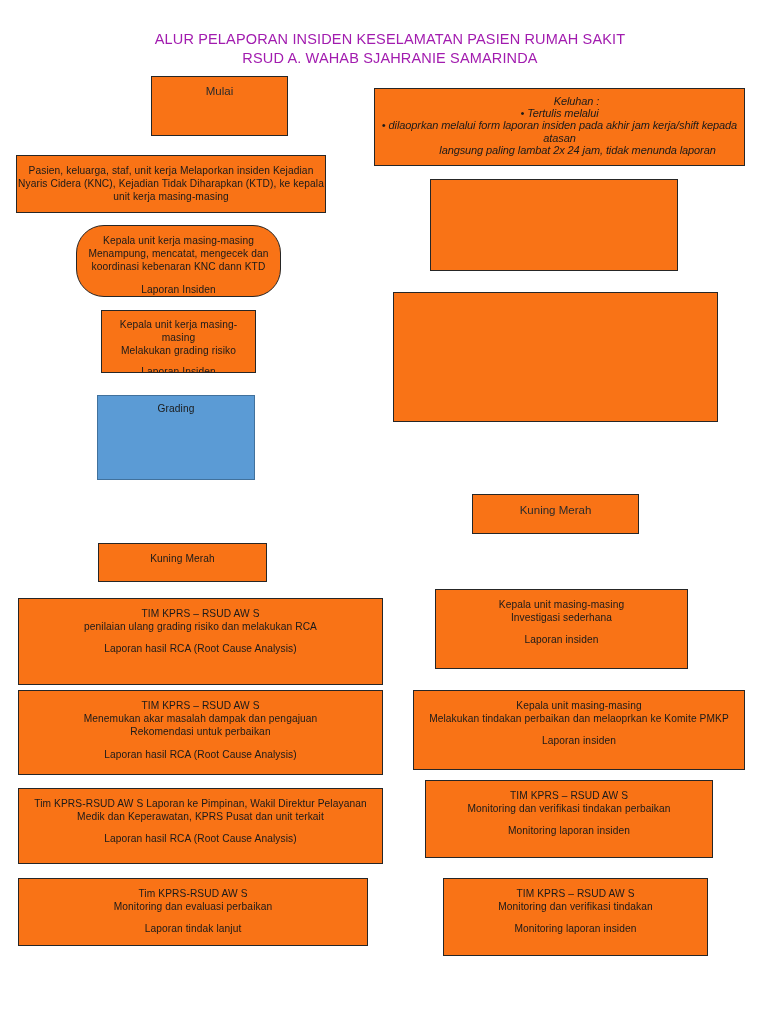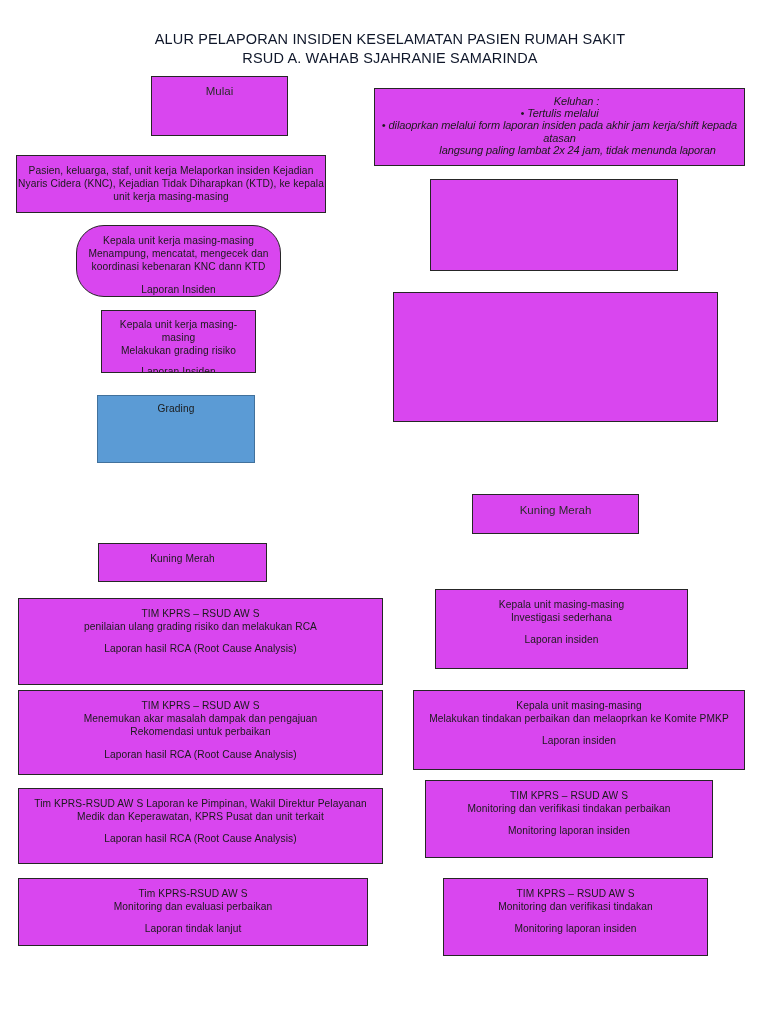--- a/index.html
+++ b/index.html
@@ -25,31 +25,31 @@
   }
 
   .title-block {
     position: absolute;
     left: 110px;
     top: 30px;
     width: 560px;
     text-align: center;
     font-size: 14.5px;
     line-height: 19px;
-    color: #0f172a;
+    color: #a21caf;
     letter-spacing: 0.15px;
     font-family: "Liberation Sans", sans-serif;
   }
   .title-line { display: block; white-space: nowrap; }
 
   .node {
     position: absolute;
     box-sizing: border-box;
     border: 1.6px solid #262626;
-    background: #d946ef;
+    background: #f97316;
     overflow: hidden;
     padding-top: 6px;
   }
   .node.blue {
     background: #5b9bd5;
     border: 1.3px solid #41719c;
   }
 
   .node .txt {
     display: block;
@@ -136,21 +136,21 @@
   </div>
 
   <div class="node" style="left:101px; top:310px; width:155px; height:63px; padding-top:7px;">
     <span class="txt t-body-lg">Kepala unit kerja masing-
 masing
 Melakukan grading risiko</span>
     <span class="gap-sm"></span>
     <span class="txt t-body-lg">Laporan Insiden</span>
   </div>
 
-  <div class="node blue" style="left:97px; top:395px; width:158px; height:68px; ">
+  <div class="node blue" style="left:97px; top:395px; width:158px; height:85px; ">
     <span class="txt t-body-lg">Grading</span>
   </div>
 
   <div class="node" style="left:472px; top:494px; width:167px; height:40px; padding-top:8px;">
     <span class="txt t-head">Kuning Merah</span>
   </div>
 
   <div class="node" style="left:98px; top:543px; width:169px; height:39px; padding-top:8px;">
     <span class="txt t-body-lg">Kuning Merah</span>
   </div>

